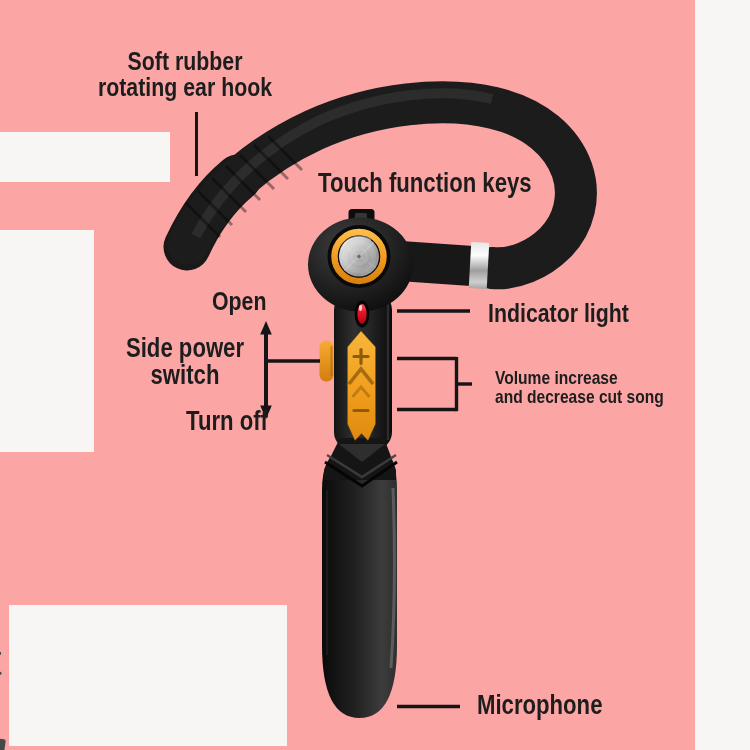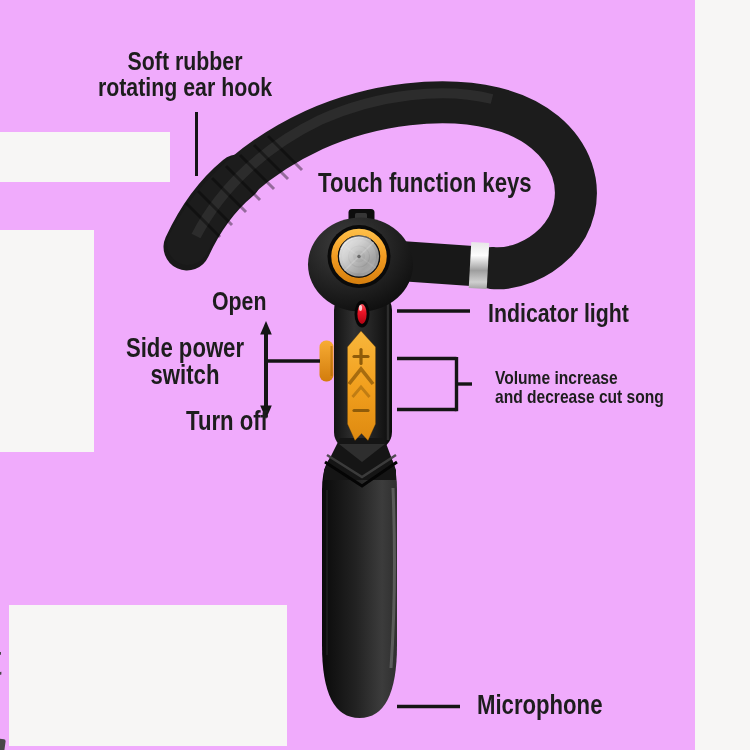--- a/index.html
+++ b/index.html
@@ -1,16 +1,16 @@
 <!DOCTYPE html>
 <html><head>
 <meta charset="utf-8">
 <style>
   html,body{margin:0;padding:0;background:#fff;}
-  .stage{position:relative;width:750px;height:750px;background:#f0abfc;overflow:hidden;
+  .stage{position:relative;width:750px;height:750px;background:#fca5a5;overflow:hidden;
          font-family:"Liberation Sans",sans-serif;}
   .patch{position:absolute;background:#f7f6f5;}
   .svg-layer{position:absolute;left:0;top:0;}
   .lbl{position:absolute;font-weight:700;color:#1d1d1d;white-space:nowrap;
        transform:scaleX(.82);transform-origin:left top;line-height:1;}
   .lbl.centered{text-align:center;transform-origin:50% 0;}
   .lbl .ln{display:block;}
   .crop-letter{position:absolute;color:#474747;font-weight:400;line-height:1;}
   .corner-mark{position:absolute;background:#474747;border-radius:2px;transform:rotate(8deg);}
 </style>

